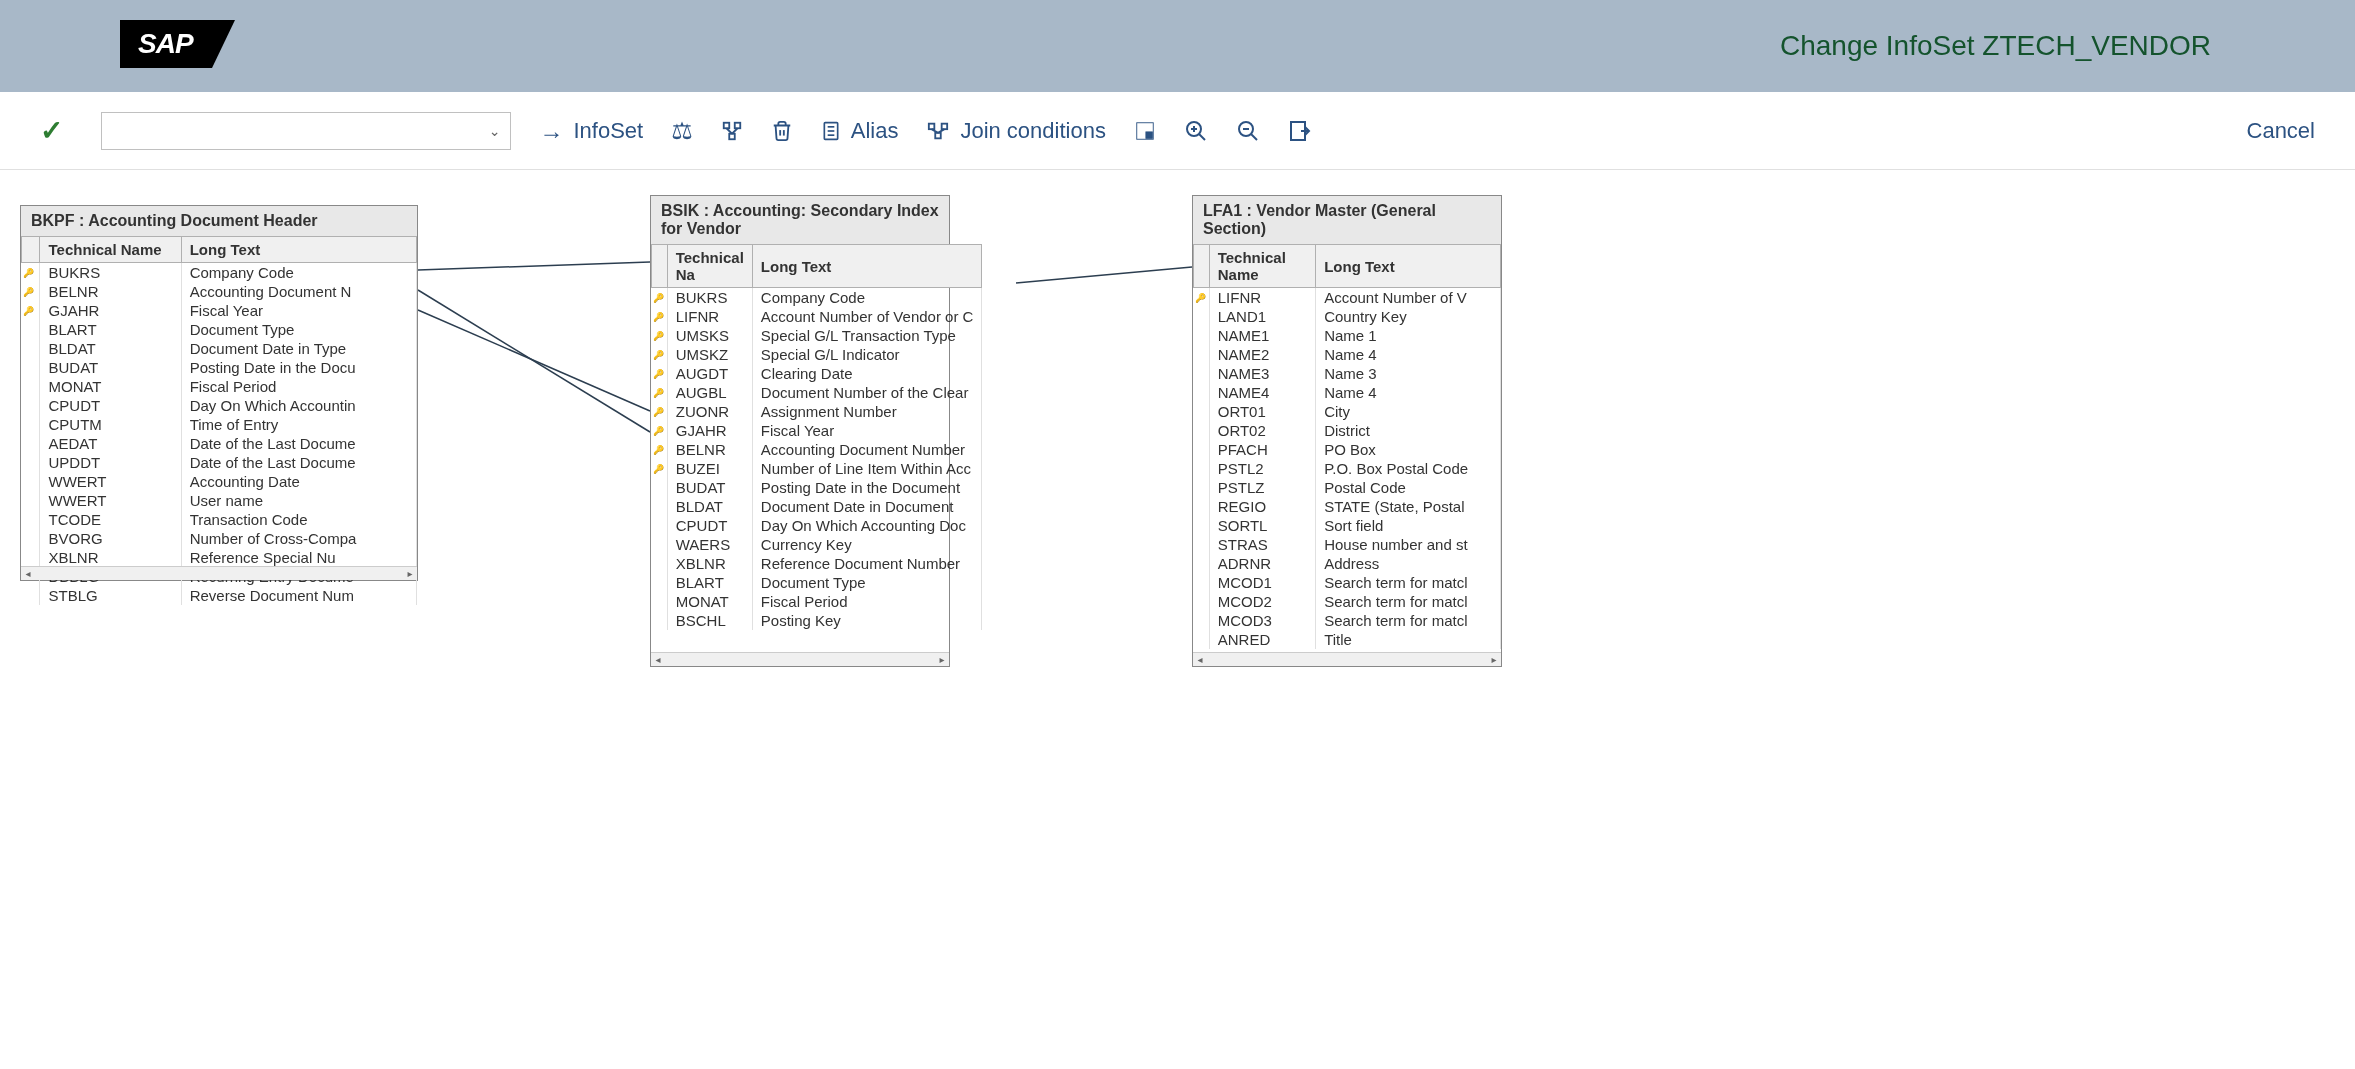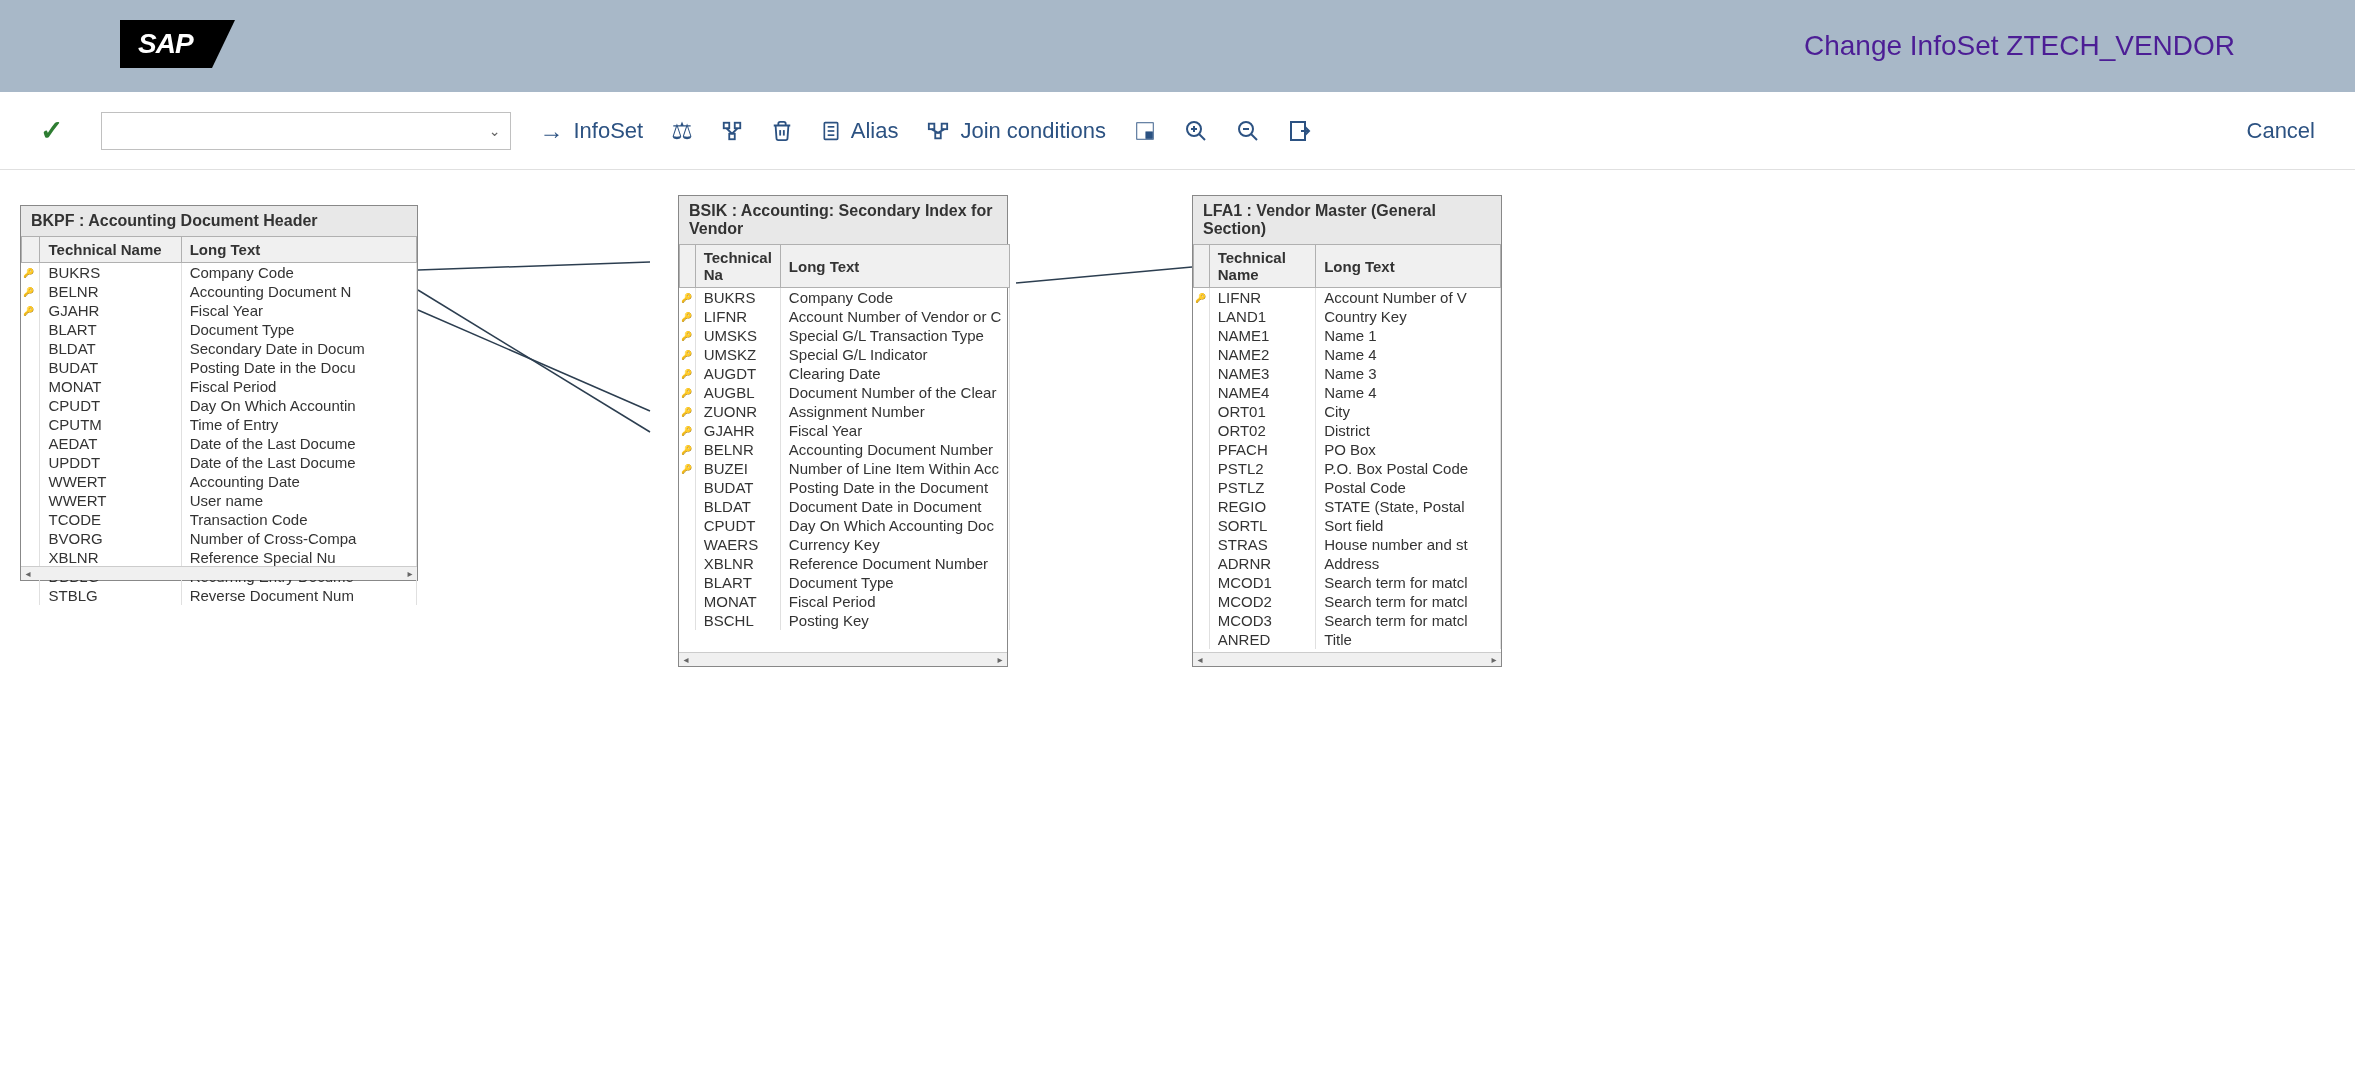--- a/index.html
+++ b/index.html
@@ -29,23 +29,23 @@
       font-weight: bold;
       font-size: 28px;
       padding: 8px 18px;
       font-style: italic;
       letter-spacing: -1px;
       clip-path: polygon(0 0, 100% 0, 80% 100%, 0 100%);
       width: 115px;
     }
     .page-title {
       margin-left: auto;
-      margin-right: 80px;
+      margin-right: 104px;
       font-size: 28px;
-      color: #4c1d95;
+      color: #14532d;
       font-weight: normal;
     }
     .toolbar {
       background: #ffffff;
       height: 78px;
       display: flex;
       align-items: center;
       padding: 0 40px;
       gap: 28px;
       border-bottom: 1px solid #e0e0e0;
@@ -163,21 +163,21 @@
       font-size: 10px;
       color: #666;
     }
     .svg-connections {
       position: absolute;
       top: 0;
       left: 0;
       pointer-events: none;
     }
     .box1 { left: 20px; top: 35px; width: 398px; height: 376px; }
-    .box2 { left: 650px; top: 25px; width: 330px; height: 472px; margin-left: 28px; }
+    .box2 { left: 650px; top: 25px; width: 300px; height: 472px; }
     .box3 { left: 1192px; top: 25px; width: 310px; height: 472px; }
   </style>
 </head>
 <body>
 
 <div class="header">
   <div class="sap-logo">SAP</div>
   <div class="page-title">Change InfoSet ZTECH_VENDOR</div>
 </div>
 
@@ -295,21 +295,21 @@
             <td>Fiscal Year</td>
           </tr>
           <tr>
             <td class="key-icon-cell" style="font-size: 9px;"></td>
             <td>BLART</td>
             <td>Document Type</td>
           </tr>
           <tr>
             <td class="key-icon-cell" style="font-size: 9px;"></td>
             <td>BLDAT</td>
-            <td>Secondary Date in Docum</td>
+            <td>Document Date in Type</td>
           </tr>
           <tr>
             <td class="key-icon-cell" style="font-size: 9px;"></td>
             <td>BUDAT</td>
             <td>Posting Date in the Docu</td>
           </tr>
           <tr>
             <td class="key-icon-cell" style="font-size: 9px;"></td>
             <td>MONAT</td>
             <td>Fiscal Period</td>

